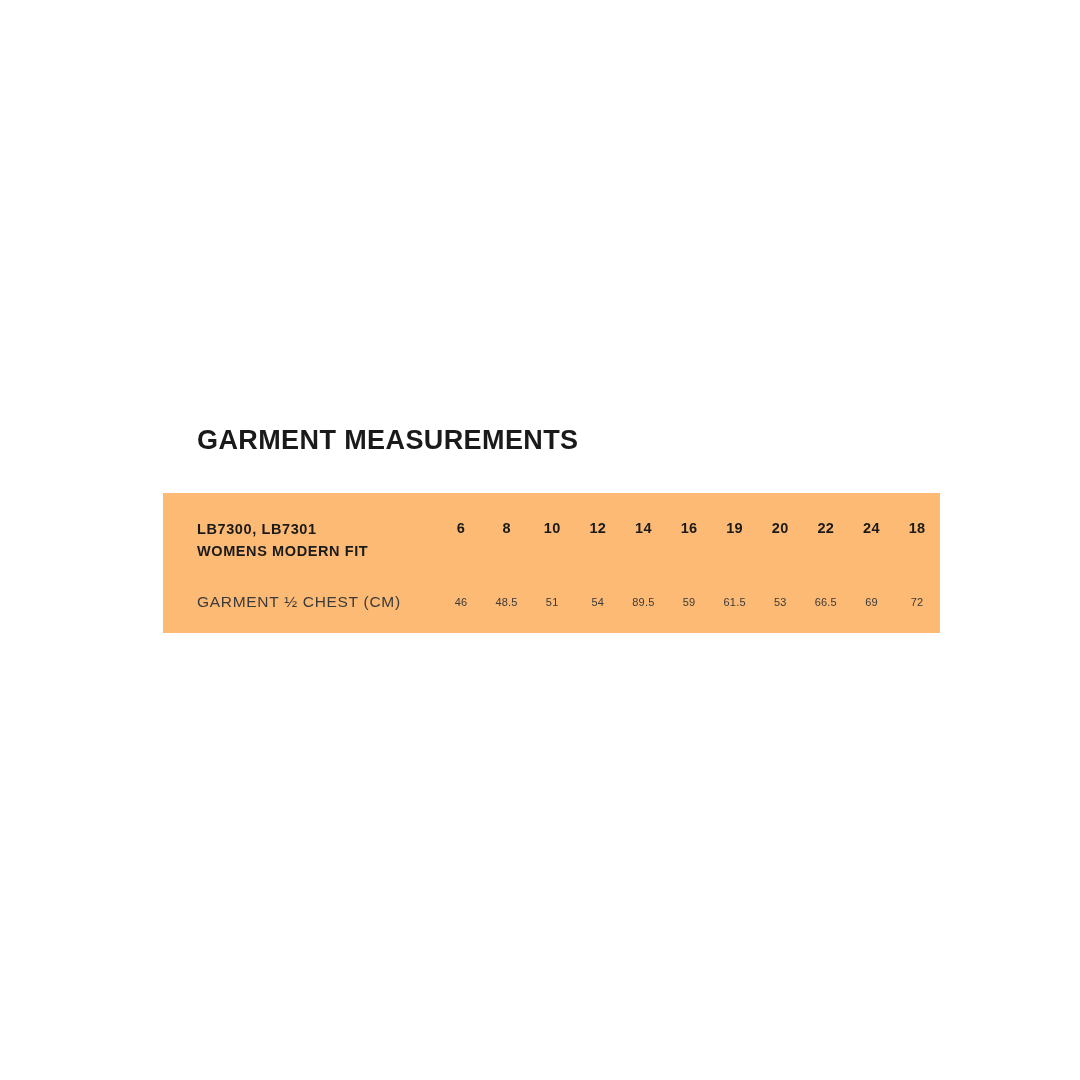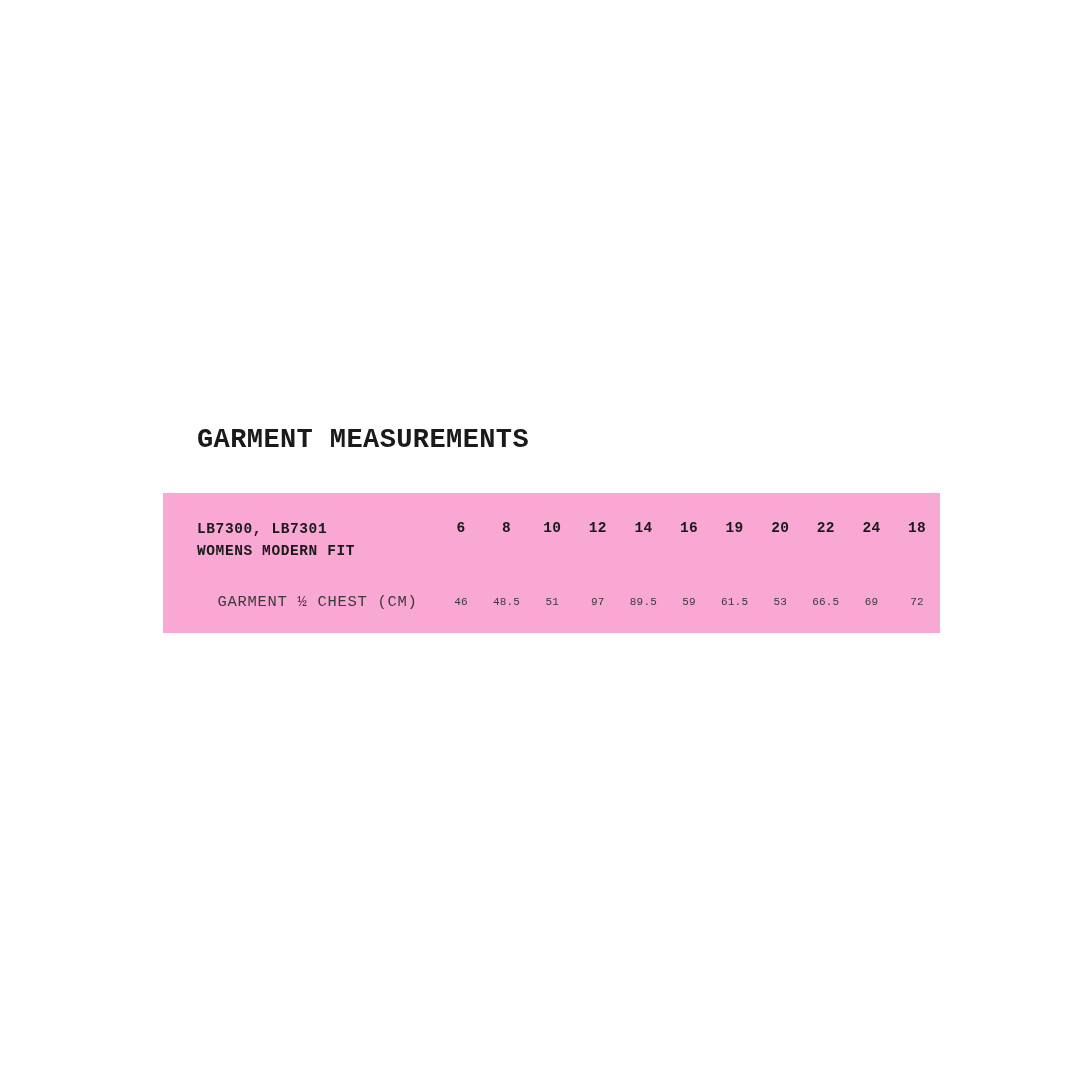--- a/index.html
+++ b/index.html
@@ -11,38 +11,37 @@
     height: 1080px;
     background: #ffffff;
     font-family: "Liberation Sans", sans-serif;
     -webkit-font-smoothing: antialiased;
   }
   .page {
     position: relative;
     width: 1080px;
     height: 932px;
     overflow: hidden;
-    font-family: Liberation Mono, monospace;
   }
   .size-chart {
     position: absolute;
     left: 163px;
     top: 424px;
     width: 777px;
   }
   .chart-title {
     font-size: 27px;
     font-weight: 700;
     letter-spacing: 0.4px;
     color: #1a1a1a;
     line-height: 1.2;
     margin: 0 0 37px 34px;
   }
   .chart-table-wrap {
-    background: #f9a8d4;
+    background: #fdba74;
     padding: 26px 0 22px 0;
   }
   table.size-table {
     width: 100%;
     border-collapse: collapse;
     table-layout: fixed;
   }
   table.size-table col.label-col { width: 275px; }
   table.size-table col.size-col { width: 45.6px; }
   .row-head th, .row-head td {
@@ -62,21 +61,20 @@
   .size-head {
     text-align: center;
     font-size: 14.5px;
     font-weight: 700;
     letter-spacing: 0.3px;
     color: #1a1a1a;
     padding-top: 1px !important;
   }
   .row-measure td {
     padding: 0;
-    text-align: center;
   }
   .measure-label {
     text-align: left;
     padding-left: 34px !important;
     font-size: 15.5px;
     font-weight: 400;
     letter-spacing: 0.7px;
     color: #3a3a3a;
     padding-top: 30px !important;
   }
@@ -129,21 +127,21 @@
             <th class="size-head">24</th>
             <th class="size-head">18</th>
           </tr>
         </thead>
         <tbody>
           <tr class="row-measure">
             <td class="measure-label">GARMENT ½ CHEST (CM)</td>
             <td class="measure-value">46</td>
             <td class="measure-value">48.5</td>
             <td class="measure-value">51</td>
-            <td class="measure-value">97</td>
+            <td class="measure-value">54</td>
             <td class="measure-value">89.5</td>
             <td class="measure-value">59</td>
             <td class="measure-value">61.5</td>
             <td class="measure-value">53</td>
             <td class="measure-value">66.5</td>
             <td class="measure-value">69</td>
             <td class="measure-value">72</td>
           </tr>
         </tbody>
       </table>

